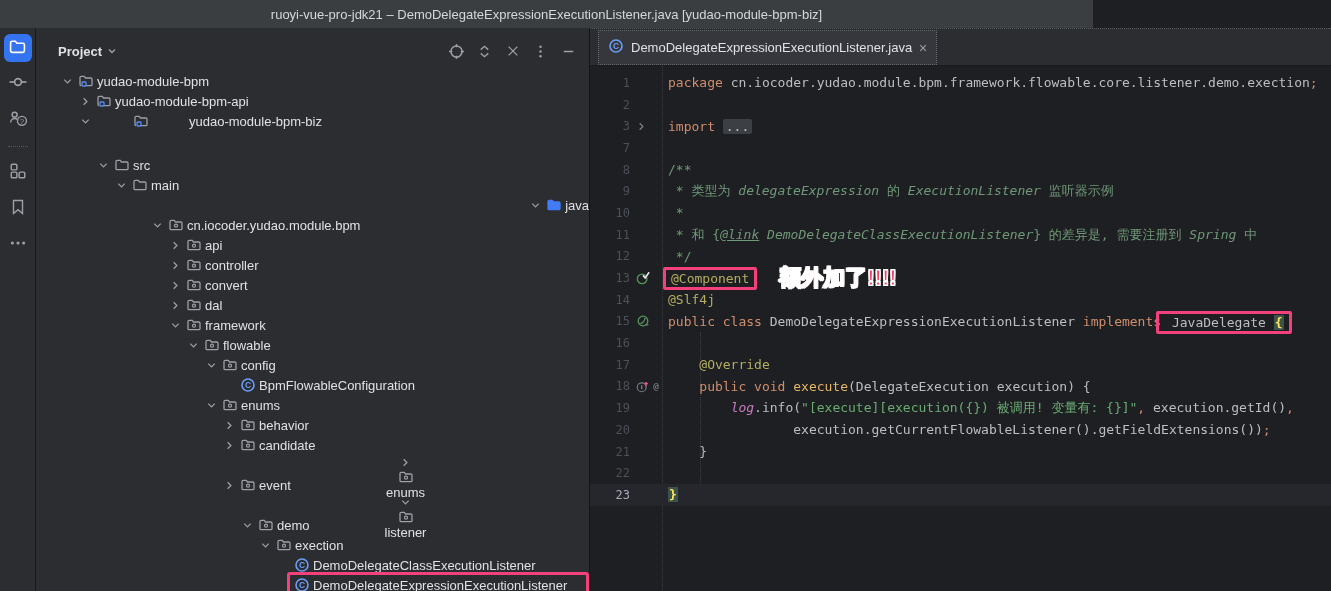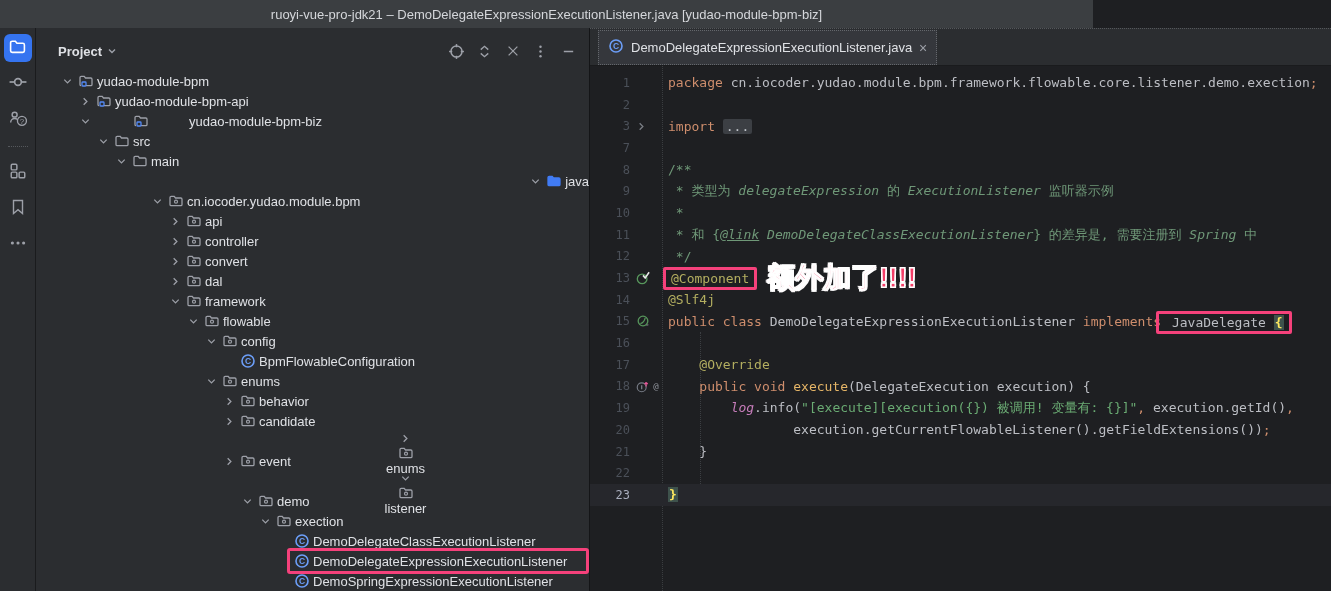--- a/index.html
+++ b/index.html
@@ -73,23 +73,23 @@
   .tok-cmt { color:#6F9878; }
   .tok-cmti{ color:#6F9878; font-style:italic; }
   .tok-cmtl{ color:#6F9878; font-style:italic; text-decoration:underline; }
   .tok-ann { color:#B3AE60; }
   .tok-mth { color:#E5B567; }
   .tok-fld { color:#C77DBB; font-style:italic;margin-top:44px; }
   .tok-fold{ background:#3C3F44; color:#BFC3C9; border-radius:2px; padding:0 3px; }
   .tok-brace { color:#FFE95E; background:#3E524C; font-weight:bold; padding:0 1px; }
 
   .code-pink-box { display:inline-block; border:3px solid #F5417B; border-radius:2px;
-                   padding:1px 5px; margin:-5px 0 -5px -5px; vertical-align:middle; }
+                   padding:1px 5px; margin:-5px 12px -5px -5px; vertical-align:middle; }
   .callout { display:inline-block; margin-left:10px; color:#F43E68; font-weight:900;
-             font-size:28px; line-height:20px; vertical-align:middle;
+             font-size:22px; line-height:20px; vertical-align:middle;
              font-family:"Liberation Sans", sans-serif;
              -webkit-text-stroke:1px #FFFFFF;
              text-shadow:0 0 1px #fff, 1px 1px 0 #fff, -1px -1px 0 #fff,
                          1px -1px 0 #fff, -1px 1px 0 #fff; }
 </style>
 </head>
 <body>
 
 <div class="titlebar">
   <div class="titlebar-main">ruoyi-vue-pro-jdk21 – DemoDelegateExpressionExecutionListener.java [yudao-module-bpm-biz]</div>
@@ -222,21 +222,21 @@
           </span>
           <span class="ticon">
             <svg width="16" height="16" viewBox="0 0 16 16">
               <path d="M2 4.5 a1.2 1.2 0 0 1 1.2-1.2 h3 l1.3 1.7 h5.3 a1.2 1.2 0 0 1 1.2 1.2 v5.3 a1.2 1.2 0 0 1 -1.2 1.2 h-9.6 a1.2 1.2 0 0 1 -1.2 -1.2 z" fill="none" stroke="#9DA0A8" stroke-width="1.3"></path>
               <rect x="3" y="8.5" width="5" height="5" fill="#2B2D30"></rect>
               <rect x="4" y="9" width="4" height="4" rx="0.8" fill="none" stroke="#548AF7" stroke-width="1.3"></rect>
             </svg>
           </span>
           <span class="tlabel">yudao-module-bpm-biz</span>
         </div>
-        <div class="trow" style="padding-left: 60px;">
+        <div class="trow" style="padding-left: 60px; margin-top: 24px;">
           <span class="chev">
             <svg width="11" height="11" viewBox="0 0 12 12">
               <polyline points="2.5,4 6,7.5 9.5,4" fill="none" stroke="#9DA0A8" stroke-width="1.4"></polyline>
             </svg>
           </span>
           <span class="ticon">
             <svg width="16" height="16" viewBox="0 0 16 16">
               <path d="M2 4.5 a1.2 1.2 0 0 1 1.2-1.2 h3 l1.3 1.7 h5.3 a1.2 1.2 0 0 1 1.2 1.2 v5.3 a1.2 1.2 0 0 1 -1.2 1.2 h-9.6 a1.2 1.2 0 0 1 -1.2 -1.2 z" fill="none" stroke="#9DA0A8" stroke-width="1.3"></path>
             </svg>
           </span>

